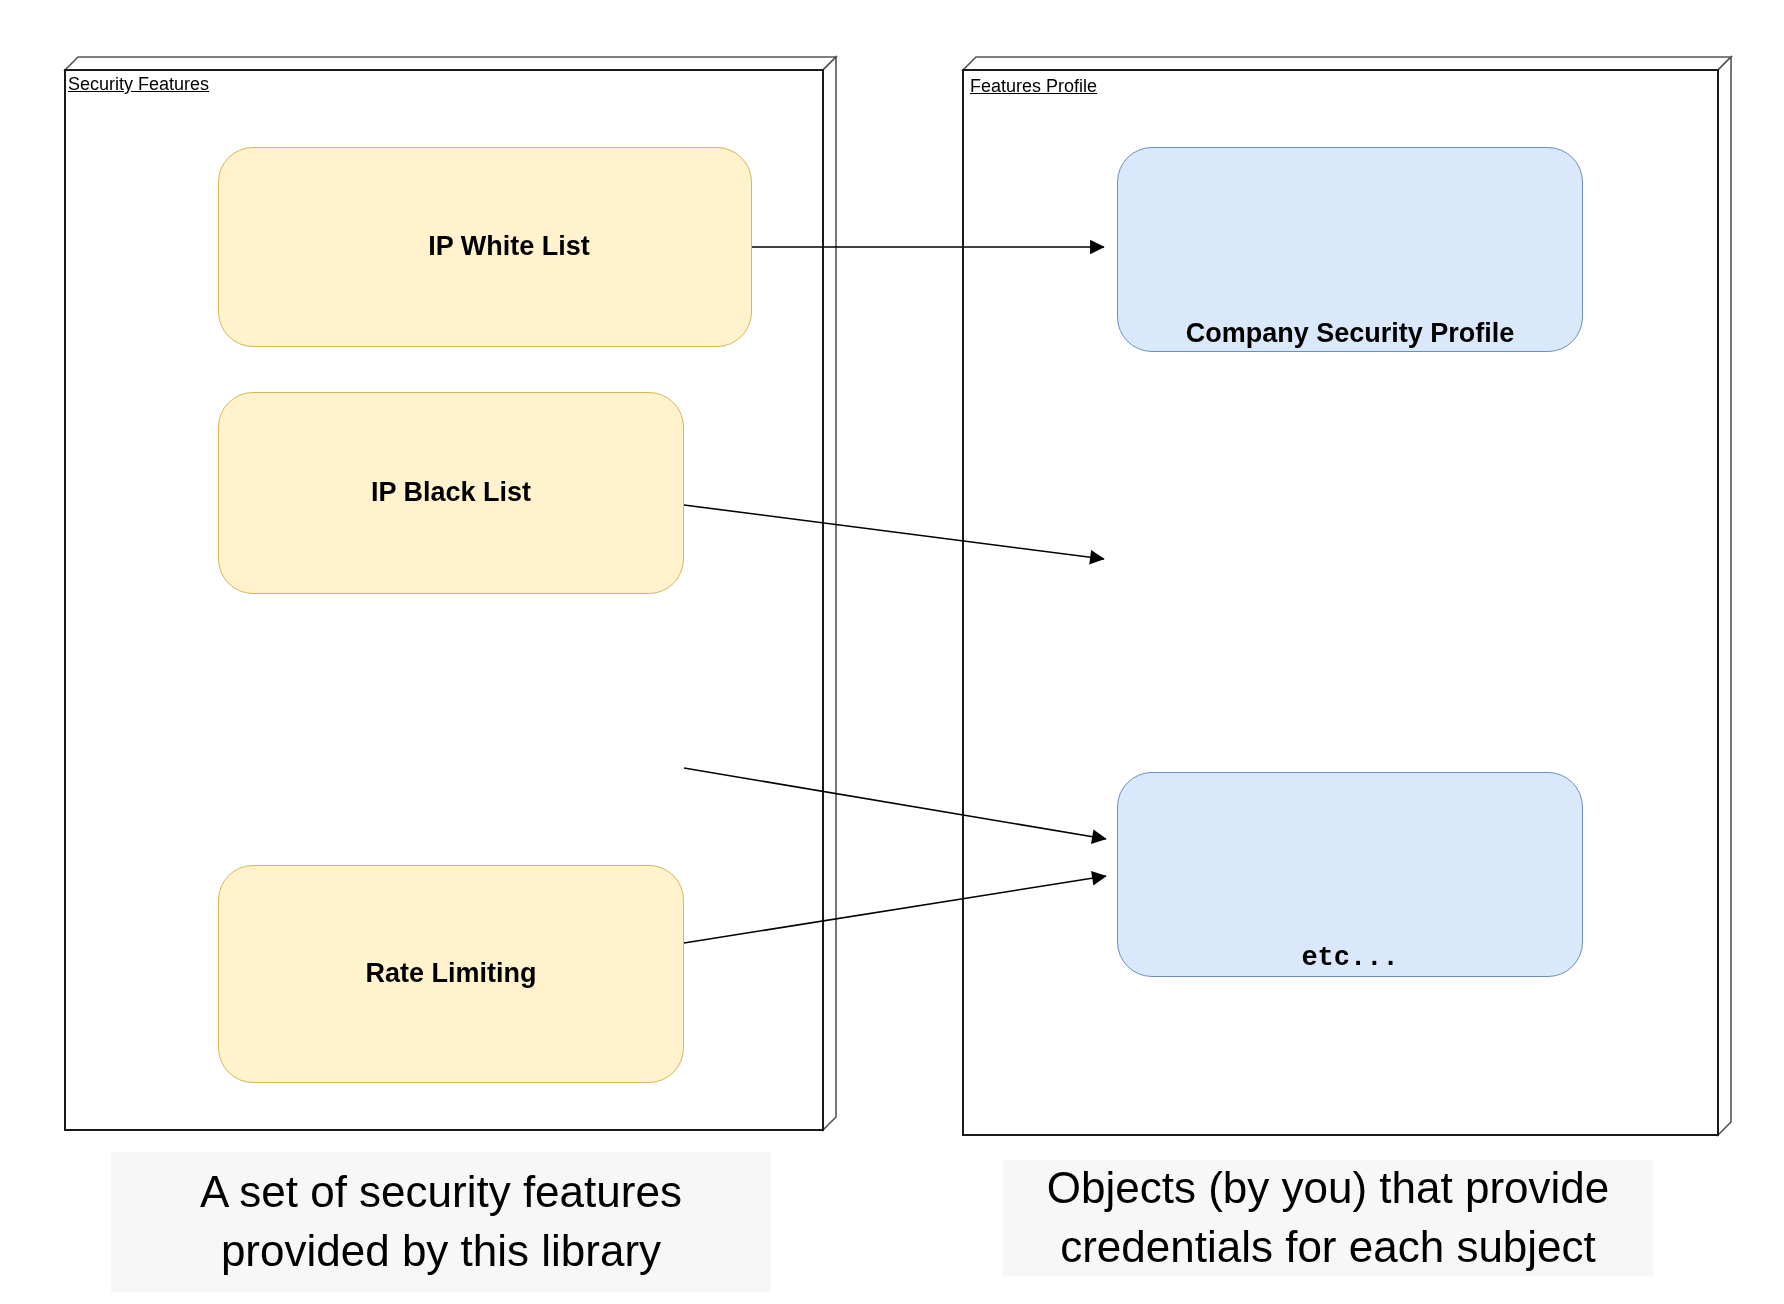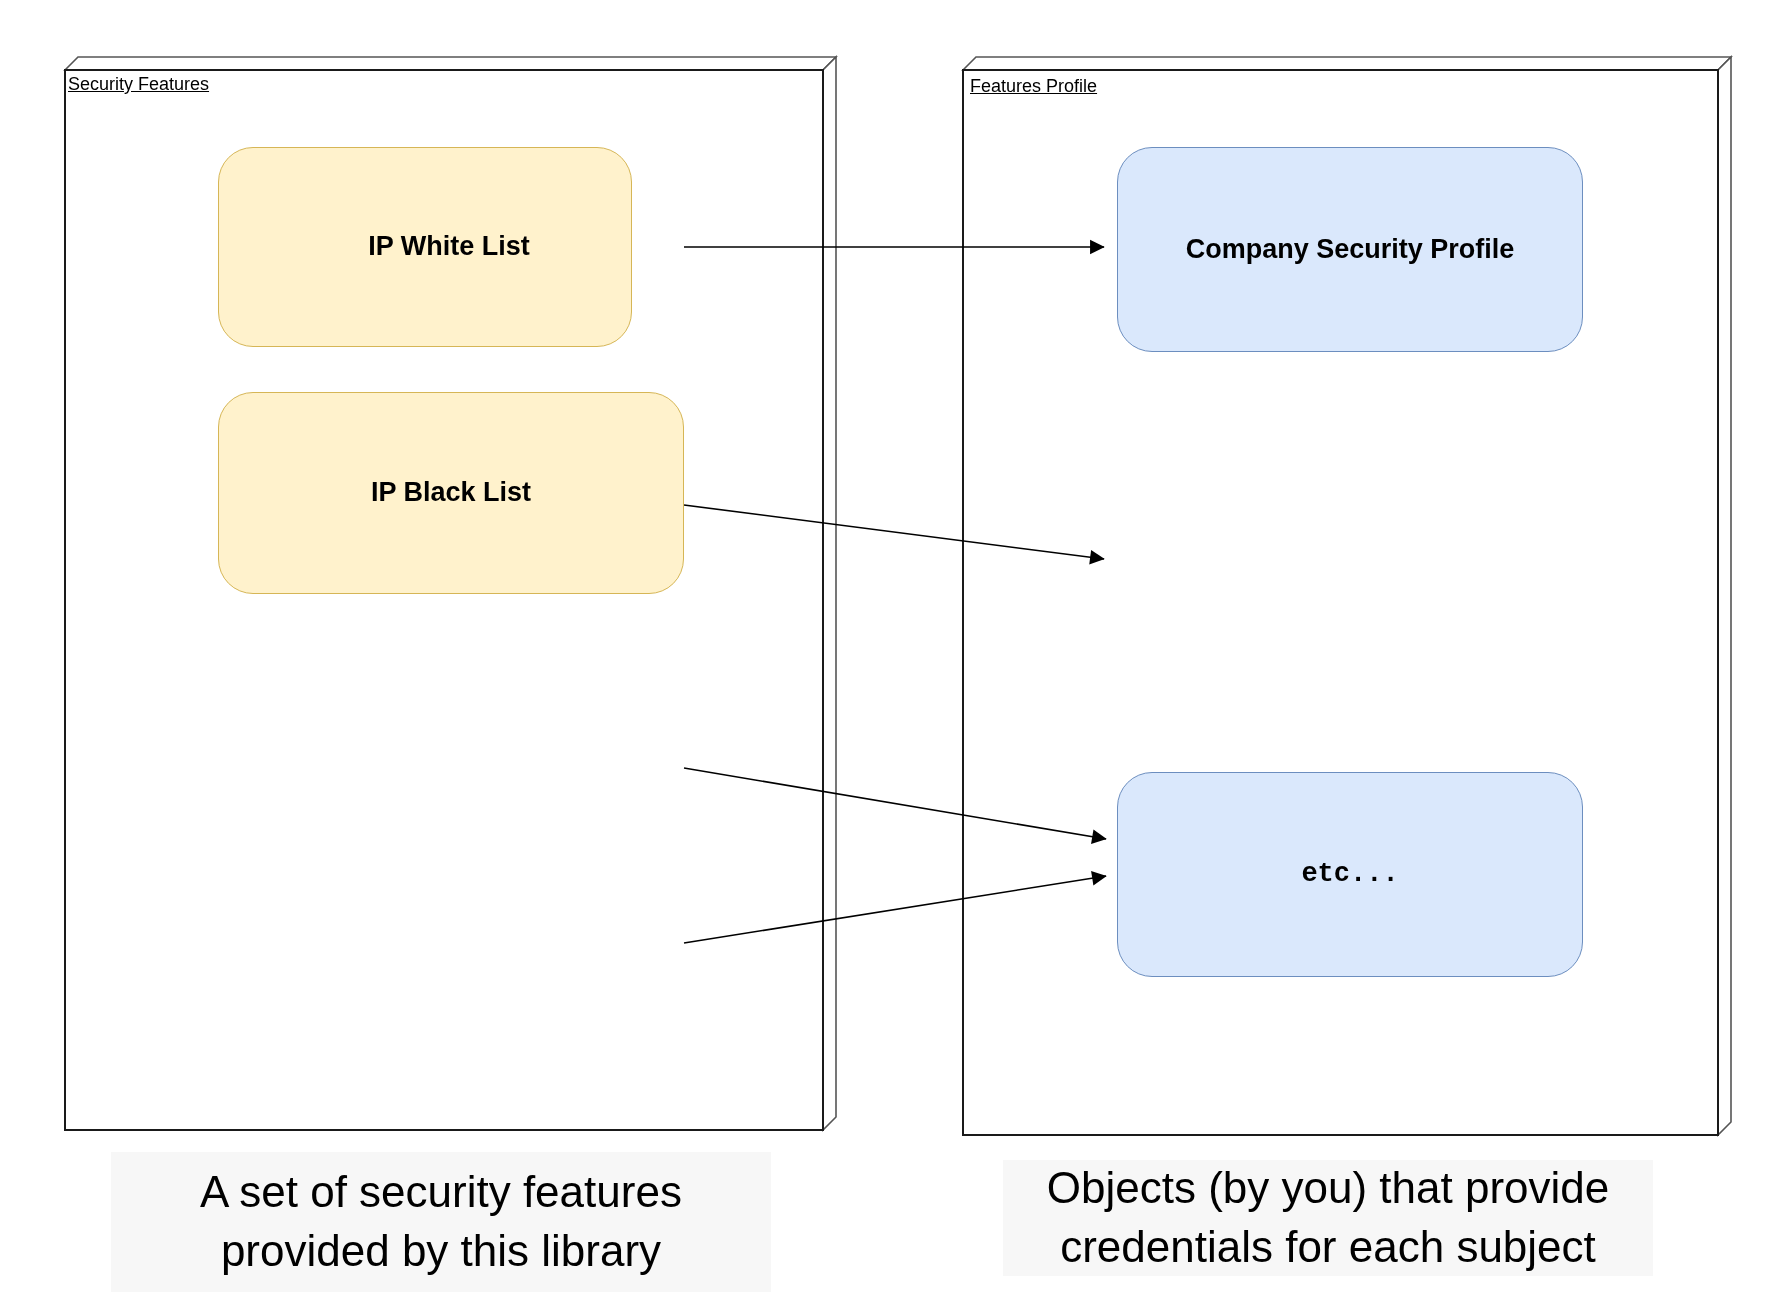--- a/index.html
+++ b/index.html
@@ -12,21 +12,21 @@
   }
   .node{
     position:absolute;display:flex;align-items:center;justify-content:center;
     border-radius:35px;box-sizing:border-box;text-align:center;
   }
   .node .lbl{
     font-size:27px;font-weight:700;line-height:1.25;white-space:pre-line;
     text-align:center;padding:0 18px;
   }
   .node-yellow{background:#FFF2CC;border:1.5px solid #D6B656;}
-  .node-blue{background:#DAE8FC;border:1.5px solid #6C8EBF;}
+  .node-blue{background:#DAE8FC;border:1.5px solid #6C8EBF;align-items:flex-end;}
   .caption{
     position:absolute;background:#F7F7F7;display:flex;align-items:center;justify-content:center;
     text-align:center;
   }
   .caption .cap-text{
     font-size:44px;line-height:1.33;white-space:pre-line;color:#000;font-weight:400;
   }
   svg{display:block;}
 </style>
 </head>
@@ -55,25 +55,28 @@
 
     <line x1="684" y1="247" x2="1104" y2="247" stroke="#000" stroke-width="1.6" marker-end="url(#arrowhead)"></line>
     <line x1="684" y1="505" x2="1104" y2="559" stroke="#000" stroke-width="1.6" marker-end="url(#arrowhead)"></line>
     <line x1="684" y1="768" x2="1106" y2="839" stroke="#000" stroke-width="1.6" marker-end="url(#arrowhead)"></line>
     <line x1="684" y1="943" x2="1106" y2="876" stroke="#000" stroke-width="1.6" marker-end="url(#arrowhead)"></line>
   </svg>
 
   <div class="container-title" style="left:68px;top:74px;">Security Features</div>
   <div class="container-title" style="left:970px;top:76px;">Features Profile</div>
 
-  <div class="node node-yellow" style="left:218px;top:147px;width:414px;height:200px;padding-left:48px;">
+  <div class="node node-yellow" style="left:218px;top:147px;width:534px;height:200px;padding-left:48px;">
     <span class="lbl">IP White List</span>
   </div>
   <div class="node node-yellow" style="left:218px;top:392px;width:466px;height:202px;">
     <span class="lbl">IP Black List</span>
+  </div>
+  <div class="node node-yellow" style="left:218px;top:865px;width:466px;height:218px;">
+    <span class="lbl">Rate Limiting</span>
   </div>
 
   <div class="node node-blue" style="left:1117px;top:147px;width:466px;height:205px;">
     <span class="lbl">Company Security Profile</span>
   </div>
   <div class="node node-blue" style="left:1117px;top:772px;width:466px;height:205px;font-family:Liberation Mono, monospace;">
     <span class="lbl">etc...</span>
   </div>
 
   <div class="caption" style="left:111px;top:1152px;width:660px;height:140px;">

